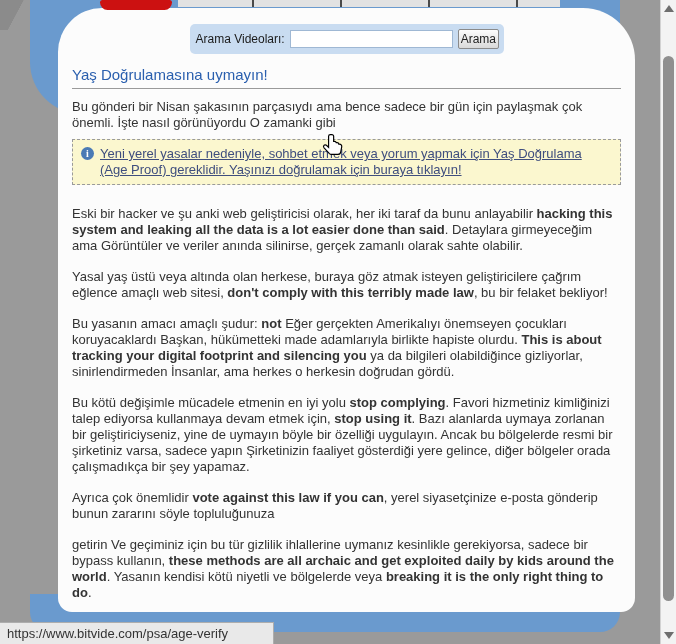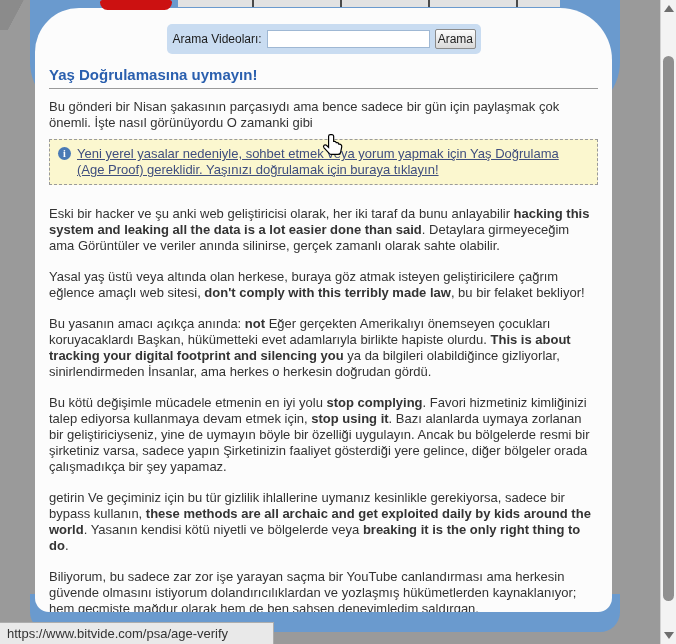--- a/index.html
+++ b/index.html
@@ -18,34 +18,34 @@
   .blue-top{position:absolute; left:30px; top:0; width:590px; height:114px;
     background:var(--panel-blue); border-radius:0 0 52px 52px;}
   .blue-bottom{position:absolute; left:30px; top:594px; width:590px; height:38px;
     background:var(--panel-blue); border-radius:0 0 20px 20px;}
   .logo-tab{position:absolute; left:100px; top:0; width:72px; height:10px;
     background:var(--logo-red); border-radius:4px 4px 12px 12px; z-index:4;}
   .nav-tabs{position:absolute; left:178px; top:0; height:7px; width:384px;
     display:flex; z-index:4;}
   .nav-tab{background:#e2e2e2; height:7px;}
   .nav-sep{width:2px; height:7px; background:#4a4a4a;}
-  .card{position:absolute; left:35px; top:8px; width:577px; height:604px;
+  .card{position:absolute; left:58px; top:8px; width:577px; height:604px;
     background:var(--card-bg); border-radius:44px 52px 14px 14px; z-index:2;
     padding:14px 14px 0 14px; overflow:hidden;}
   
   .searchbar{width:314px; margin:2px auto 12px auto; background:#c9dcf1;
     border-radius:5px; padding:5px 6px; display:flex; align-items:center; gap:5px;}
   .searchbar label{font-size:12px; color:#1a1a1a; white-space:nowrap;}
   .searchbar input{flex:1; height:18px; border:1px solid #9fb8d4; background:#fff;
     font-size:12px; padding:0 3px; font-family:"Liberation Sans", sans-serif;}
   .searchbar button{font-size:12px; padding:2px 2px; color:#222;
     background:linear-gradient(#fdfdfd,#d9d9d9); border:1px solid #8a8a8a;
     border-radius:2px; font-family:"Liberation Sans", sans-serif;}
   
-  h1{font-size:15px; font-weight:bold; color:var(--heading-blue); margin:8px 0 5px 0;}
+  h1{font-size:15px; font-weight:normal; color:var(--heading-blue); margin:8px 0 5px 0;}
   .rule{border:0; border-top:1px solid #9a9a9a; margin:0 0 10px 0;}
   .article p{font-size:13px; line-height:16px; margin:0 0 15px 0;}
   .article p.intro{margin-bottom:8px;}
   .notice{background:var(--notice-bg); border:1px dashed #9a9a9a; padding:6px 8px;
     margin:0 0 21px 0; display:flex; gap:6px; align-items:flex-start;}
   .info-icon{flex:0 0 13px; width:13px; height:13px; margin-top:1px; border-radius:50%;
     background:#4a7ab5; color:#fff; font-size:10px; line-height:13px; text-align:center;
     font-family:"Liberation Serif", serif; font-weight:bold;}
   .notice a{font-size:13px; line-height:16px; color:var(--link-navy);
     text-decoration:underline; cursor:pointer;}
@@ -101,22 +101,23 @@
 
   <div class="article">
     <div>
         <p class="intro"><span>Bu gönderi bir Nisan şakasının parçasıydı ama bence sadece bir gün için paylaşmak çok önemli. İşte nasıl görünüyordu O zamanki gibi</span></p>
   <div class="notice">
     <span class="info-icon">i</span>
     <a>Yeni yerel yasalar nedeniyle, sohbet etmek veya yorum yapmak için Yaş Doğrulama (Age Proof) gereklidir. Yaşınızı doğrulamak için buraya tıklayın!</a>
   </div>
 <p><span>Eski bir hacker ve şu anki web geliştiricisi olarak, her iki taraf da bunu anlayabilir </span><b>hacking this system and leaking all the data is a lot easier done than said</b><span>. Detaylara girmeyeceğim ama Görüntüler ve veriler anında silinirse, gerçek zamanlı olarak sahte olabilir.</span></p>
         <p><span>Yasal yaş üstü veya altında olan herkese, buraya göz atmak isteyen geliştiricilere çağrım eğlence amaçlı web sitesi, </span><b>don't comply with this terribly made law</b><span>, bu bir felaket bekliyor!</span></p>
-        <p><span>Bu yasanın amacı açıkça anında: </span><b>not</b><span> Eğer gerçekten Amerikalıyı önemseyen çocukları koruyacaklardı Başkan, hükümetteki evet adamlarıyla birlikte hapiste olurdu. </span><b>This is about tracking your digital footprint and silencing you</b><span> ya da bilgileri olabildiğince gizliyorlar, sinirlendirmeden İnsanlar, ama herkes o herkesin doğrudan gördü.</span></p>
+        <p><span>Bu yasanın amacı amaçlı şudur: </span><b>not</b><span> Eğer gerçekten Amerikalıyı önemseyen çocukları koruyacaklardı Başkan, hükümetteki made adamlarıyla birlikte hapiste olurdu. </span><b>This is about tracking your digital footprint and silencing you</b><span> ya da bilgileri olabildiğince gizliyorlar, sinirlendirmeden İnsanlar, ama herkes o herkesin doğrudan gördü.</span></p>
         <p><span>Bu kötü değişimle mücadele etmenin en iyi yolu </span><b>stop complying</b><span>. Favori hizmetiniz kimliğinizi talep ediyorsa kullanmaya devam etmek için, </span><b>stop using it</b><span>. Bazı alanlarda uymaya zorlanan bir geliştiriciyseniz, yine de uymayın böyle bir özelliği uygulayın. Ancak bu bölgelerde resmi bir şirketiniz varsa, sadece yapın Şirketinizin faaliyet gösterdiği yere gelince, diğer bölgeler orada çalışmadıkça bir şey yapamaz.</span></p>
+        <p><span>Ayrıca çok önemlidir </span><b>vote against this law if you can</b><span>, yerel siyasetçinize e-posta gönderip bunun zararını söyle topluluğunuza</span></p>
         <p><span>getirin Ve geçiminiz için bu tür gizlilik ihlallerine uymanız kesinlikle gerekiyorsa, sadece bir bypass kullanın, </span><b>these methods are all archaic and get exploited daily by kids around the world</b><span>. Yasanın kendisi kötü niyetli ve bölgelerde veya </span><b>breaking it is the only right thing to do</b><span>.</span></p>
         <p><span>Biliyorum, bu sadece zar zor işe yarayan saçma bir YouTube canlandırması ama herkesin güvende olmasını istiyorum dolandırıcılıklardan ve yozlaşmış hükümetlerden kaynaklanıyor; hem geçmişte mağdur olarak hem de ben şahsen deneyimledim saldırgan.</span></p>
       </div>
 
   </div>
 
 </div>
 
 <svg class="cursor" viewBox="0 0 24 26">
   <path d="M9.5 1.5c-.9 0-1.6.7-1.6 1.6v10.2l-2-1.9c-.7-.6-1.7-.6-2.3.1-.6.7-.5 1.6.1 2.3l5 5.3c.5.5 1.1.8 1.8.8h6.1c1.3 0 2.4-1 2.6-2.3l.9-4.8c.2-1.3-.8-2.5-2.1-2.5h-.6c-.1-.8-.7-1.4-1.5-1.4h-.9c-.2-.7-.8-1.2-1.5-1.2h-.9V3.1c0-.9-.7-1.6-1.6-1.6z" fill="#ffffff" stroke="#000000" stroke-width="1.1"></path>

